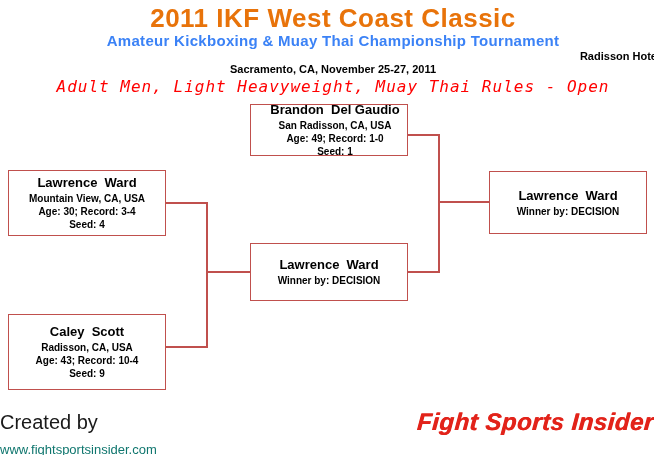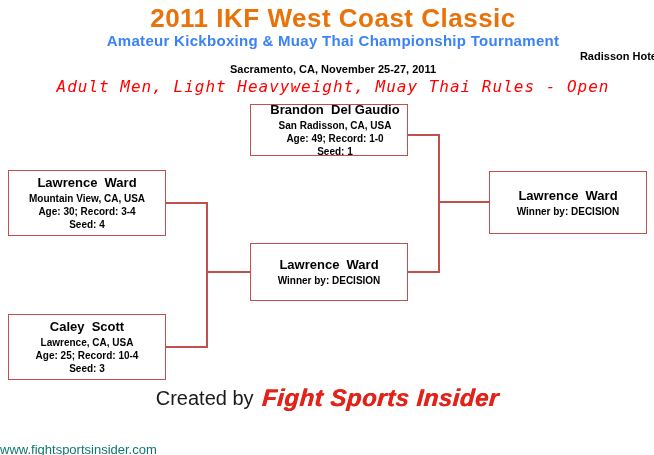--- a/index.html
+++ b/index.html
@@ -69,41 +69,41 @@
     white-space: pre-wrap;
     margin-bottom: 2px;
   }
   .box .line {
     font-size: 10px;
     font-weight: bold;
     line-height: 1.3;
   }
   .box-seed1 { left: 250px; top: 104px; width: 158px; height: 52px; padding-left: 16px; }
   .box-seed2 { left: 8px;   top: 170px; width: 158px; height: 66px; }
-  .box-seed3 { left: 8px;   top: 314px; width: 158px; height: 66px; }
+  .box-seed3 { left: 8px;   top: 314px; width: 158px; height: 76px; }
   .box-semi  { left: 250px; top: 243px; width: 158px; height: 58px; }
   .box-final { left: 489px; top: 171px; width: 158px; height: 63px; }
   
   .conn { position: absolute; background: #C0504D; }
   .c-h1 { left: 166px; top: 202px; width: 42px;  height: 2px; }
   .c-h2 { left: 166px; top: 346px; width: 42px;  height: 2px; }
   .c-v1 { left: 206px; top: 202px; width: 2px;   height: 146px; }
   .c-h3 { left: 206px; top: 271px; width: 44px;  height: 2px; }
   .c-h4 { left: 408px; top: 134px; width: 32px;  height: 2px; }
   .c-h5 { left: 408px; top: 271px; width: 32px;  height: 2px; }
   .c-v2 { left: 438px; top: 134px; width: 2px;   height: 139px; }
   .c-h6 { left: 438px; top: 201px; width: 51px;  height: 2px; }
   
   .footer-row {
     position: absolute;
-    left: 0; top: 384px;
+    left: 0; top: 408px;
     width: 100%;
     display: flex;
     align-items: center;
-    justify-content: center;
+    justify-content: space-between;
     gap: 8px;
   }
   .created-by {
     font-size: 20px;
     color: #1a1a1a;
   }
   .brand {
     font-size: 24px;
     font-weight: bold;
     font-style: italic;
@@ -151,23 +151,23 @@
 
   <div class="box box-seed2">
     <div class="name">Lawrence  Ward</div>
     <div class="line">Mountain View, CA, USA</div>
     <div class="line">Age: 30; Record: 3-4</div>
     <div class="line">Seed: 4</div>
   </div>
 
   <div class="box box-seed3">
     <div class="name">Caley  Scott</div>
-    <div class="line">Lawrence, CA, USA</div>
-    <div class="line">Age: 25; Record: 10-4</div>
-    <div class="line">Seed: 3</div>
+    <div class="line">Radisson, CA, USA</div>
+    <div class="line">Age: 43; Record: 10-4</div>
+    <div class="line">Seed: 9</div>
   </div>
 
   <div class="box box-semi">
     <div class="name">Lawrence  Ward</div>
     <div class="line">Winner by: DECISION</div>
   </div>
 
   <div class="box box-final">
     <div class="name">Lawrence  Ward</div>
     <div class="line">Winner by: DECISION</div>

